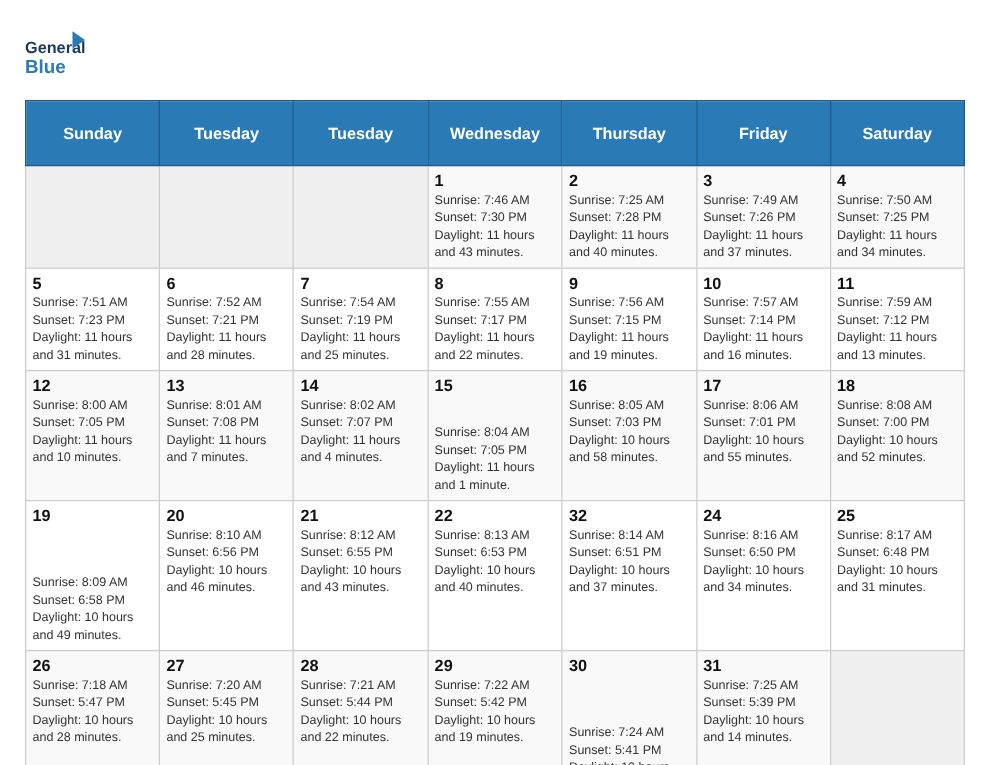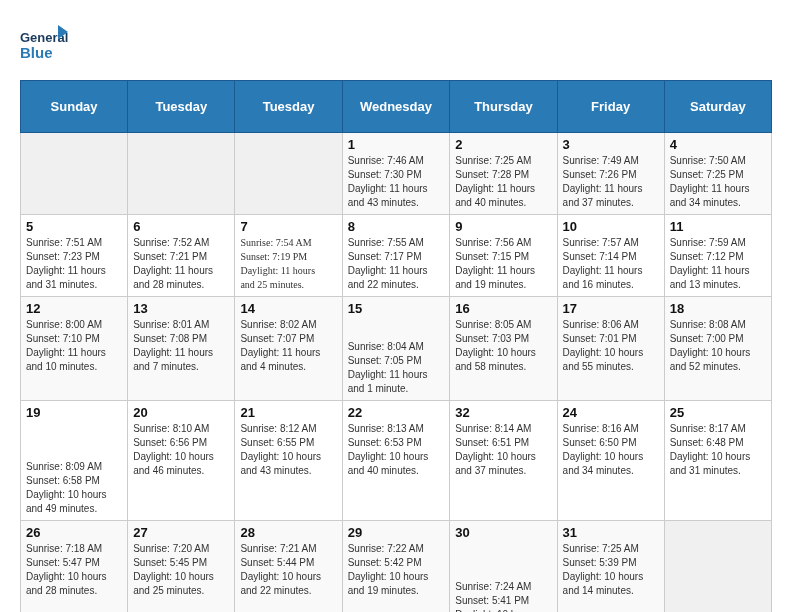--- a/index.html
+++ b/index.html
@@ -150,21 +150,21 @@
         </td>
         <td>
           <span class="day-number">6</span>
           <div class="day-info" style="white-space: pre-line;">Sunrise: 7:52 AM
 Sunset: 7:21 PM
 Daylight: 11 hours
 and 28 minutes.</div>
         </td>
         <td>
           <span class="day-number">7</span>
-          <div class="day-info" style="white-space: pre-line; font-family: Liberation Serif, serif;">Sunrise: 7:54 AM
+          <div class="day-info" style="white-space: pre-line;">Sunrise: 7:54 AM
 Sunset: 7:19 PM
 Daylight: 11 hours
 and 25 minutes.</div>
         </td>
         <td>
           <span class="day-number">8</span>
           <div class="day-info" style="white-space: pre-line;">Sunrise: 7:55 AM
 Sunset: 7:17 PM
 Daylight: 11 hours
 and 22 minutes.</div>
@@ -188,21 +188,21 @@
           <div class="day-info" style="white-space: pre-line;">Sunrise: 7:59 AM
 Sunset: 7:12 PM
 Daylight: 11 hours
 and 13 minutes.</div>
         </td>
       </tr>
       <tr>
         <td>
           <span class="day-number">12</span>
           <div class="day-info" style="white-space: pre-line;">Sunrise: 8:00 AM
-Sunset: 7:10 PM
+Sunset: 7:05 PM
 Daylight: 11 hours
 and 10 minutes.</div>
         </td>
         <td>
           <span class="day-number">13</span>
           <div class="day-info" style="white-space: pre-line;">Sunrise: 8:01 AM
 Sunset: 7:08 PM
 Daylight: 11 hours
 and 7 minutes.</div>
         </td>

